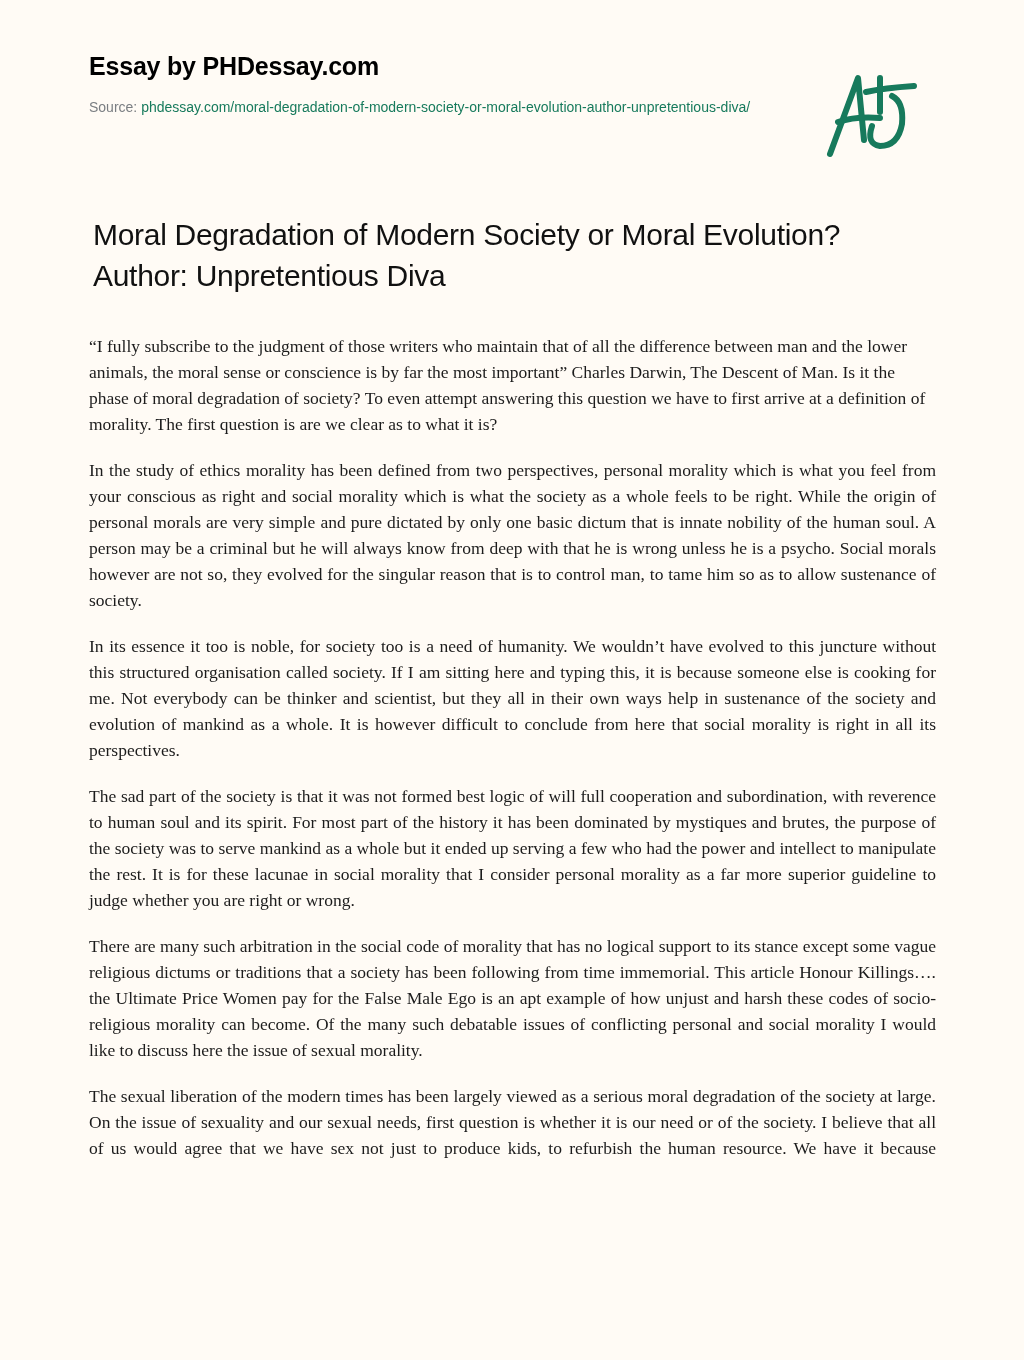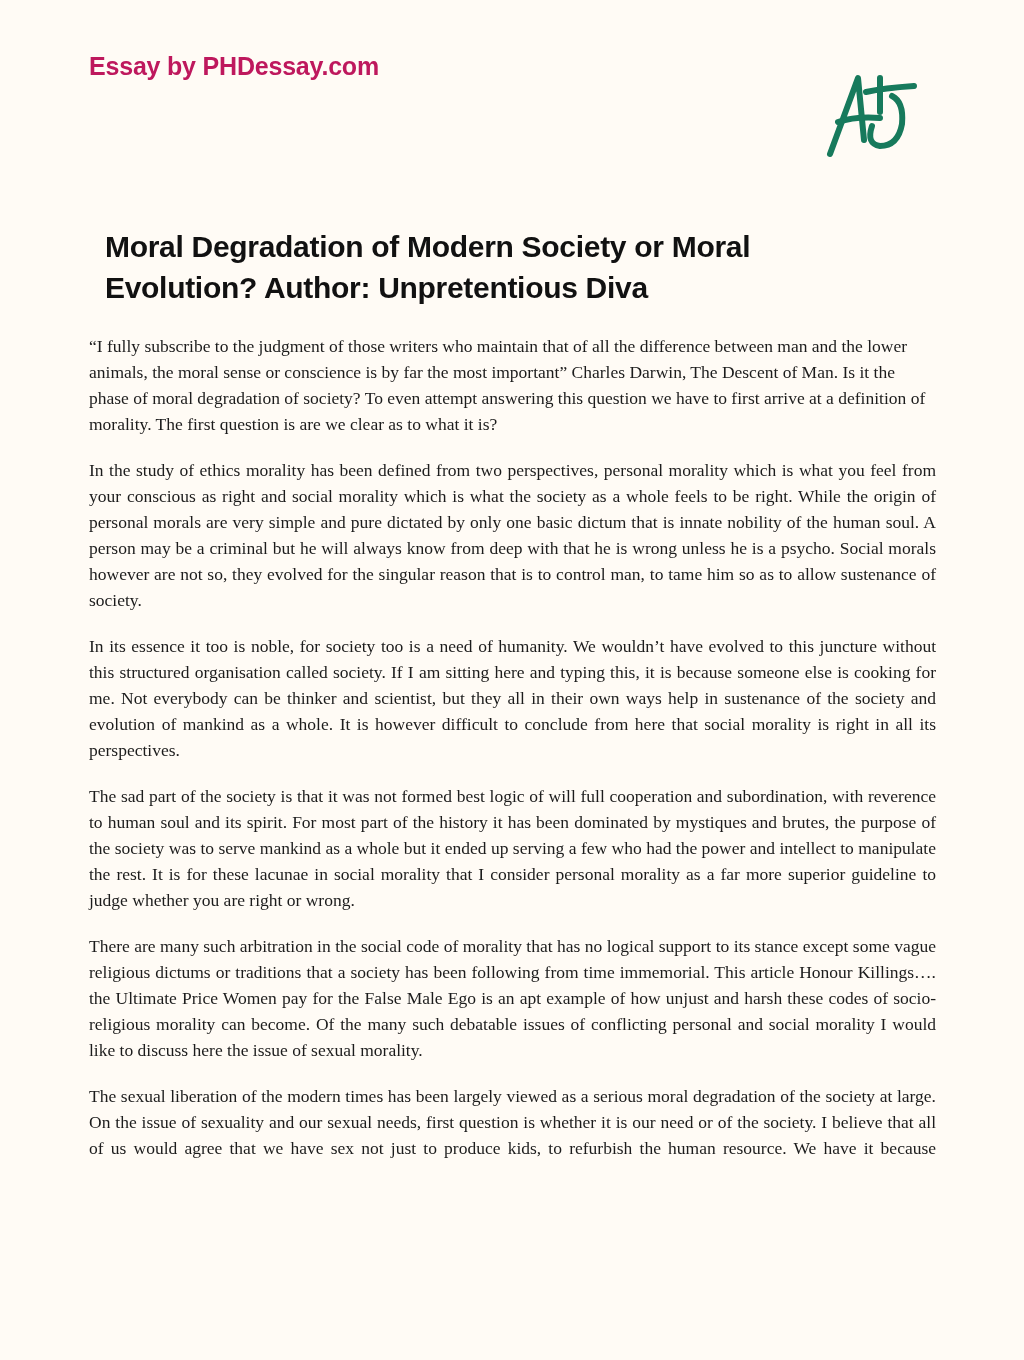--- a/index.html
+++ b/index.html
@@ -17,21 +17,21 @@
     }
     .header {
       position: absolute;
       left: 89px;
       top: 50px;
       width: 700px;
     }
     .site-title {
       font-size: 25px;
       font-weight: bold;
-      color: #be185d;
+      color: #000000;
       margin: 0;
       line-height: 32px;
       letter-spacing: -0.2px;
     }
     .source {
       margin-top: 14px;
       font-size: 14px;
       line-height: 22px;
       color: #7a7e82;
       width: 680px;
@@ -45,24 +45,24 @@
       left: 822px;
       top: 66px;
       width: 110px;
       height: 96px;
     }
     .title {
       position: absolute;
       left: 89px;
       top: 210px;
       width: 760px;
-      margin: 16px;
+      margin: 4px;
       font-size: 30px;
       line-height: 41px;
-      font-weight: bold;
+      font-weight: normal;
       color: #111111;
       letter-spacing: -0.3px;
     }
     .content {
       position: absolute;
       left: 89px;
       top: 333px;
       width: 847px;
     }
     .content p {
@@ -72,20 +72,24 @@
       text-align: justify;
       color: #1c1c1c;
       font-family: Liberation Serif, serif;
     }
   </style>
 </head>
 <body>
 
 <div class="header">
   <h1 class="site-title">Essay by PHDessay.com</h1>
+  <div class="source">
+    <span>Source:</span>
+    <a>phdessay.com/moral-degradation-of-modern-society-or-moral-evolution-author-unpretentious-diva/</a>
+  </div>
 </div>
 
 <div class="logo">
   <svg width="110" height="96" viewBox="0 0 110 96" xmlns="http://www.w3.org/2000/svg">
     <g fill="none" stroke="#177a5c" stroke-width="6" stroke-linecap="round" stroke-linejoin="round">
 
       <path d="M8 88 L36 12 L42 74"></path>
       <path d="M16 56 Q 34 50 58 52"></path>
 
       <path d="M58 12 L58 46"></path>

